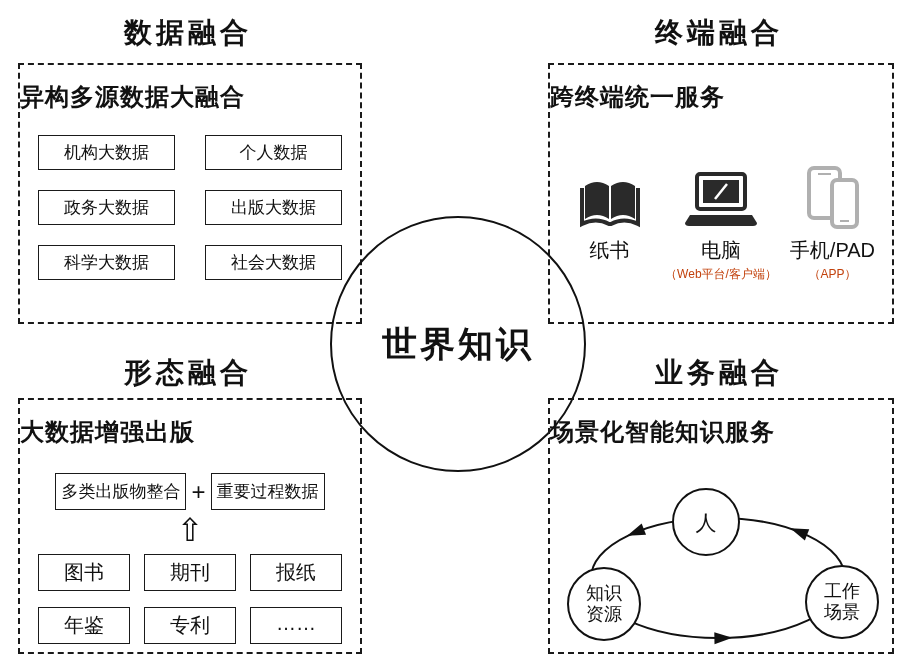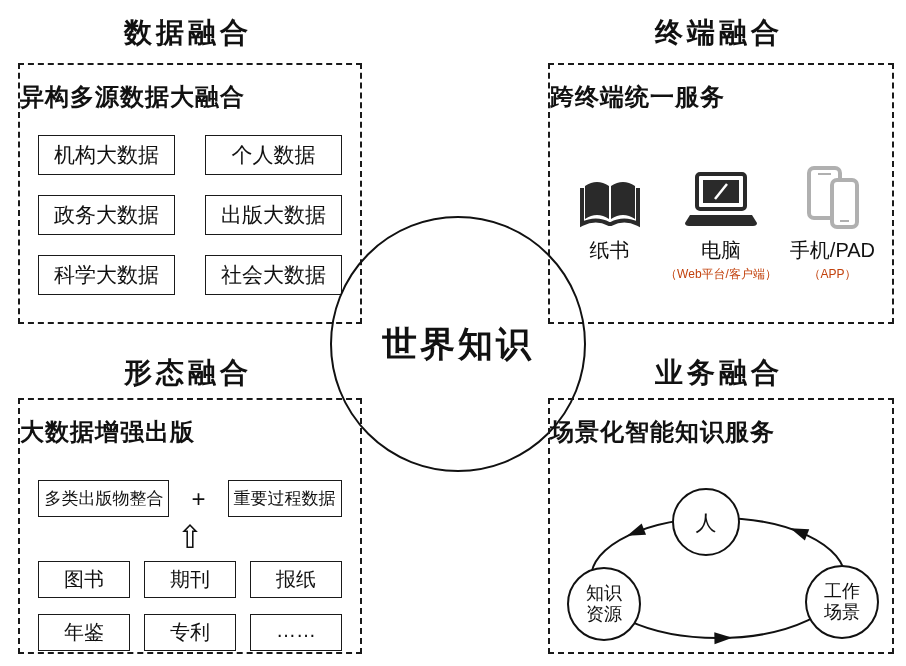--- a/index.html
+++ b/index.html
@@ -8,36 +8,36 @@
 
   .qtitle{position:absolute;text-align:center;font-size:28px;font-weight:700;letter-spacing:4px;}
 
   .panel{position:absolute;border:2px dashed #1a1a1a;}
   .panel-heading{text-align:left;font-size:24px;font-weight:700;letter-spacing:1px;margin-top:16px;}
 
   .cell-box{border:1.5px solid #1a1a1a;text-align:center;background:#fff;}
 
   
   .data-grid{display:grid;grid-template-columns:1fr 1fr;column-gap:30px;row-gap:20px;margin:22px 18px 0;}
-  .data-grid .cell-box{font-size:21px;padding:5px 2px;}
+  .data-grid .cell-box{font-size:17px;padding:5px 2px;}
 
   
   .device-row{display:flex;justify-content:space-around;align-items:flex-start;margin-top:44px;padding:0 4px;}
   .device{display:flex;flex-direction:column;align-items:center;width:112px;}
   .icon-box{height:72px;display:flex;align-items:flex-end;justify-content:center;}
   .device-label{font-size:20px;margin-top:8px;white-space:nowrap;}
   .device-note{font-size:12px;margin-top:2px;white-space:nowrap;color:#c2410c;}
 
   
   .center-circle{position:absolute;left:330px;top:216px;width:252px;height:252px;border:2px solid #111;
     border-radius:50%;display:flex;flex-direction:column;align-items:center;justify-content:center;background:transparent;gap:22px;}
   .center-circle div{font-size:35px;font-weight:700;letter-spacing:3px;line-height:48px;}
 
   
-  .merge-row{display:flex;align-items:center;justify-content:center;gap:22px;margin-top:32px;padding:0 10px;}
+  .merge-row{display:flex;align-items:center;justify-content:center;gap:5px;margin-top:25px;padding:0 10px;}
   .merge-row .cell-box{font-size:17px;padding:6px 5px;white-space:nowrap;}
   .plus{font-size:24px;font-weight:400;line-height:24px;}
   .arrow-row{text-align:center;font-size:32px;line-height:36px;height:36px;margin-top:2px;}
   .items-grid{display:grid;grid-template-columns:repeat(3,auto);justify-content:space-between;row-gap:16px;margin:6px 18px 0;}
   .items-grid .cell-box{font-size:20px;padding:4px 12px;min-width:66px;}
 
   
   .cycle-svg{position:absolute;left:0;top:0;}
   .node-circle{position:absolute;border:2px solid #111;border-radius:50%;background:#fff;
     display:flex;flex-direction:column;align-items:center;justify-content:center;text-align:center;}

